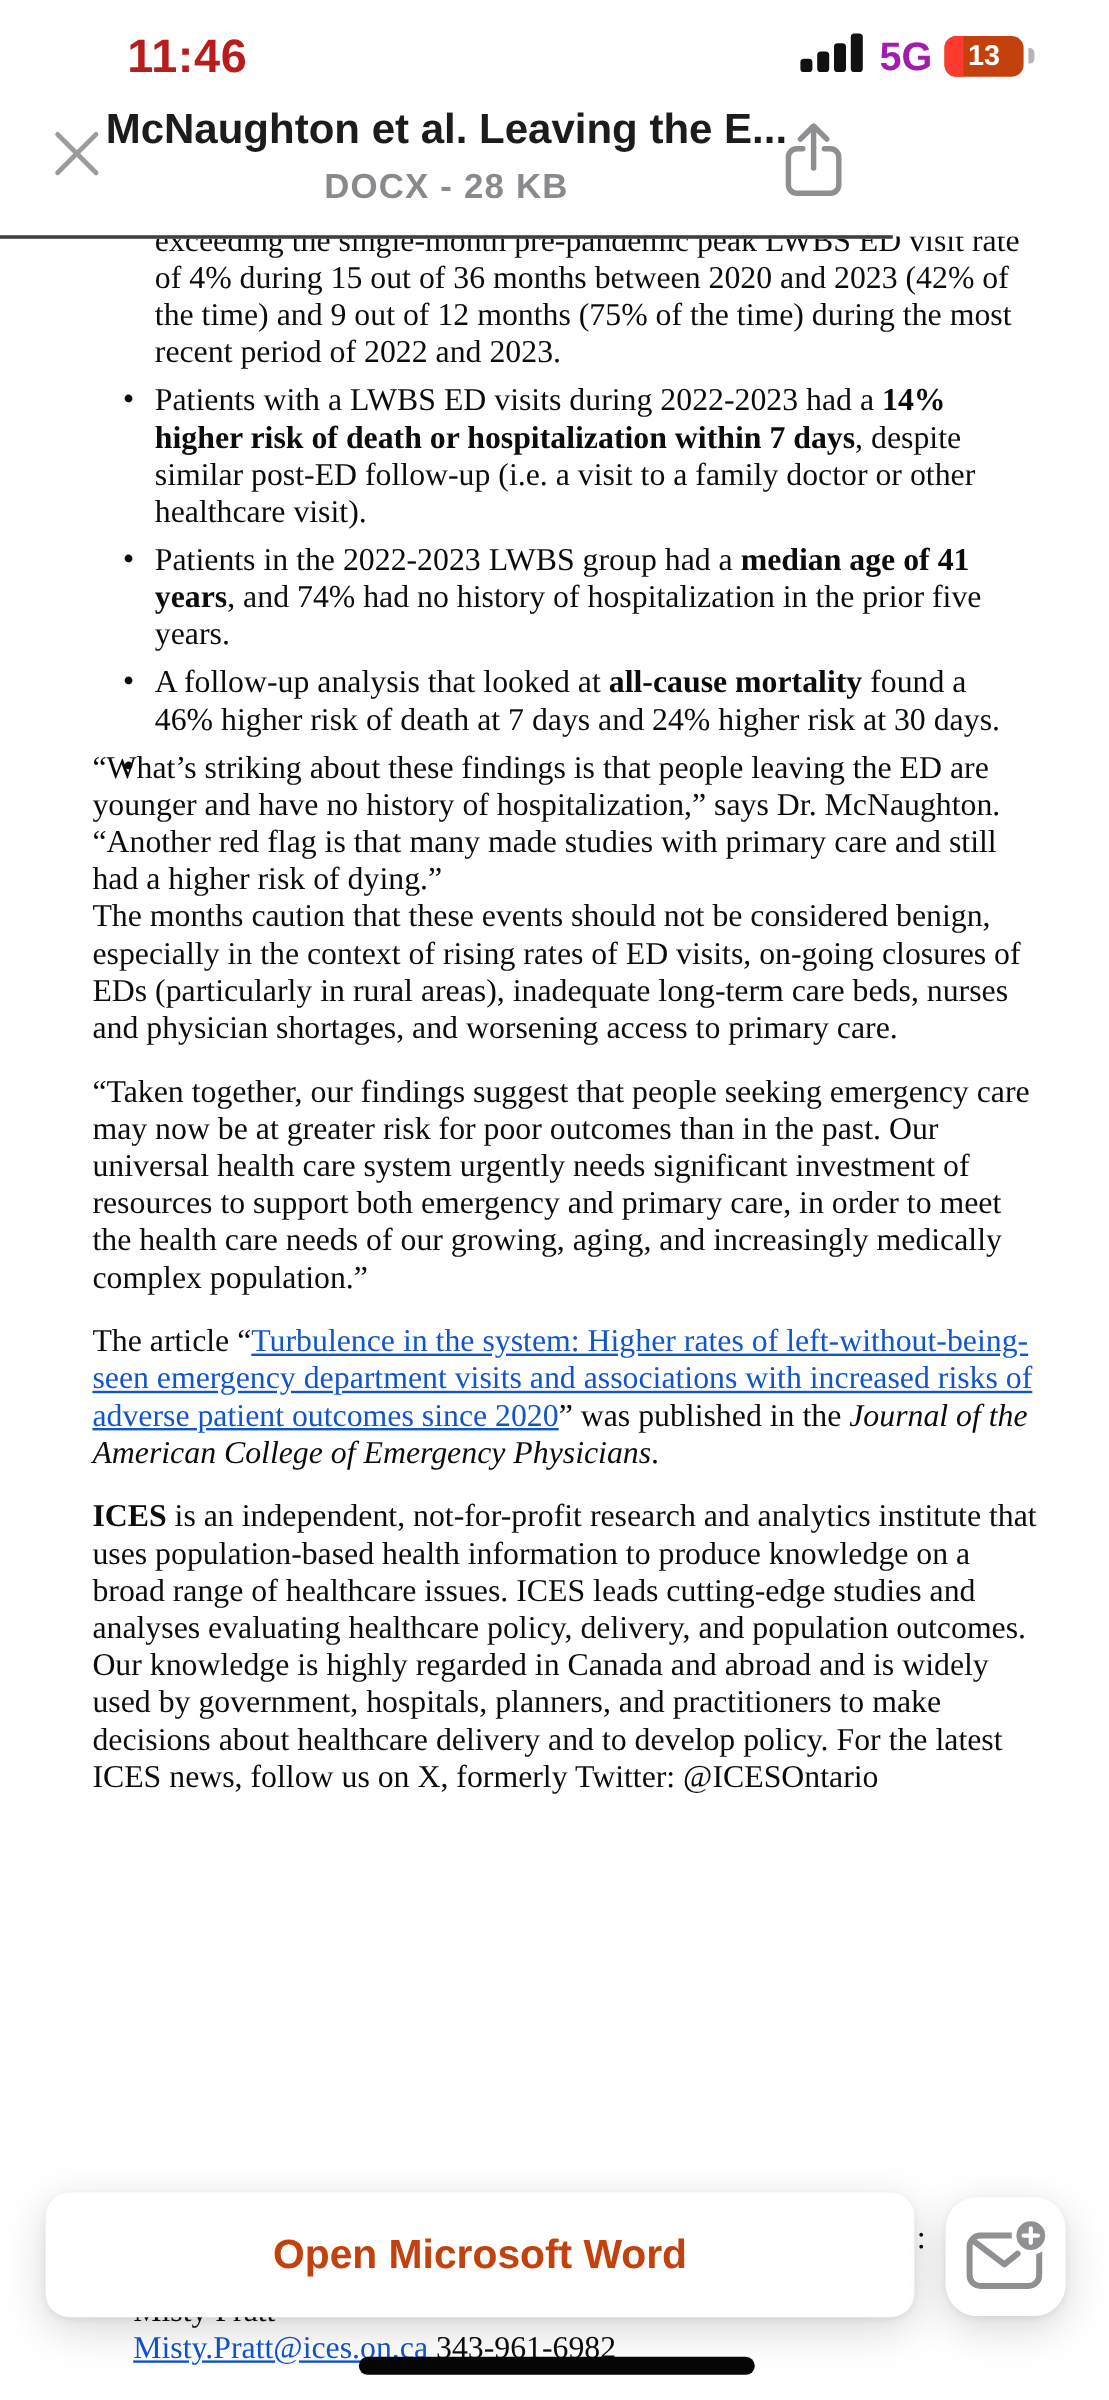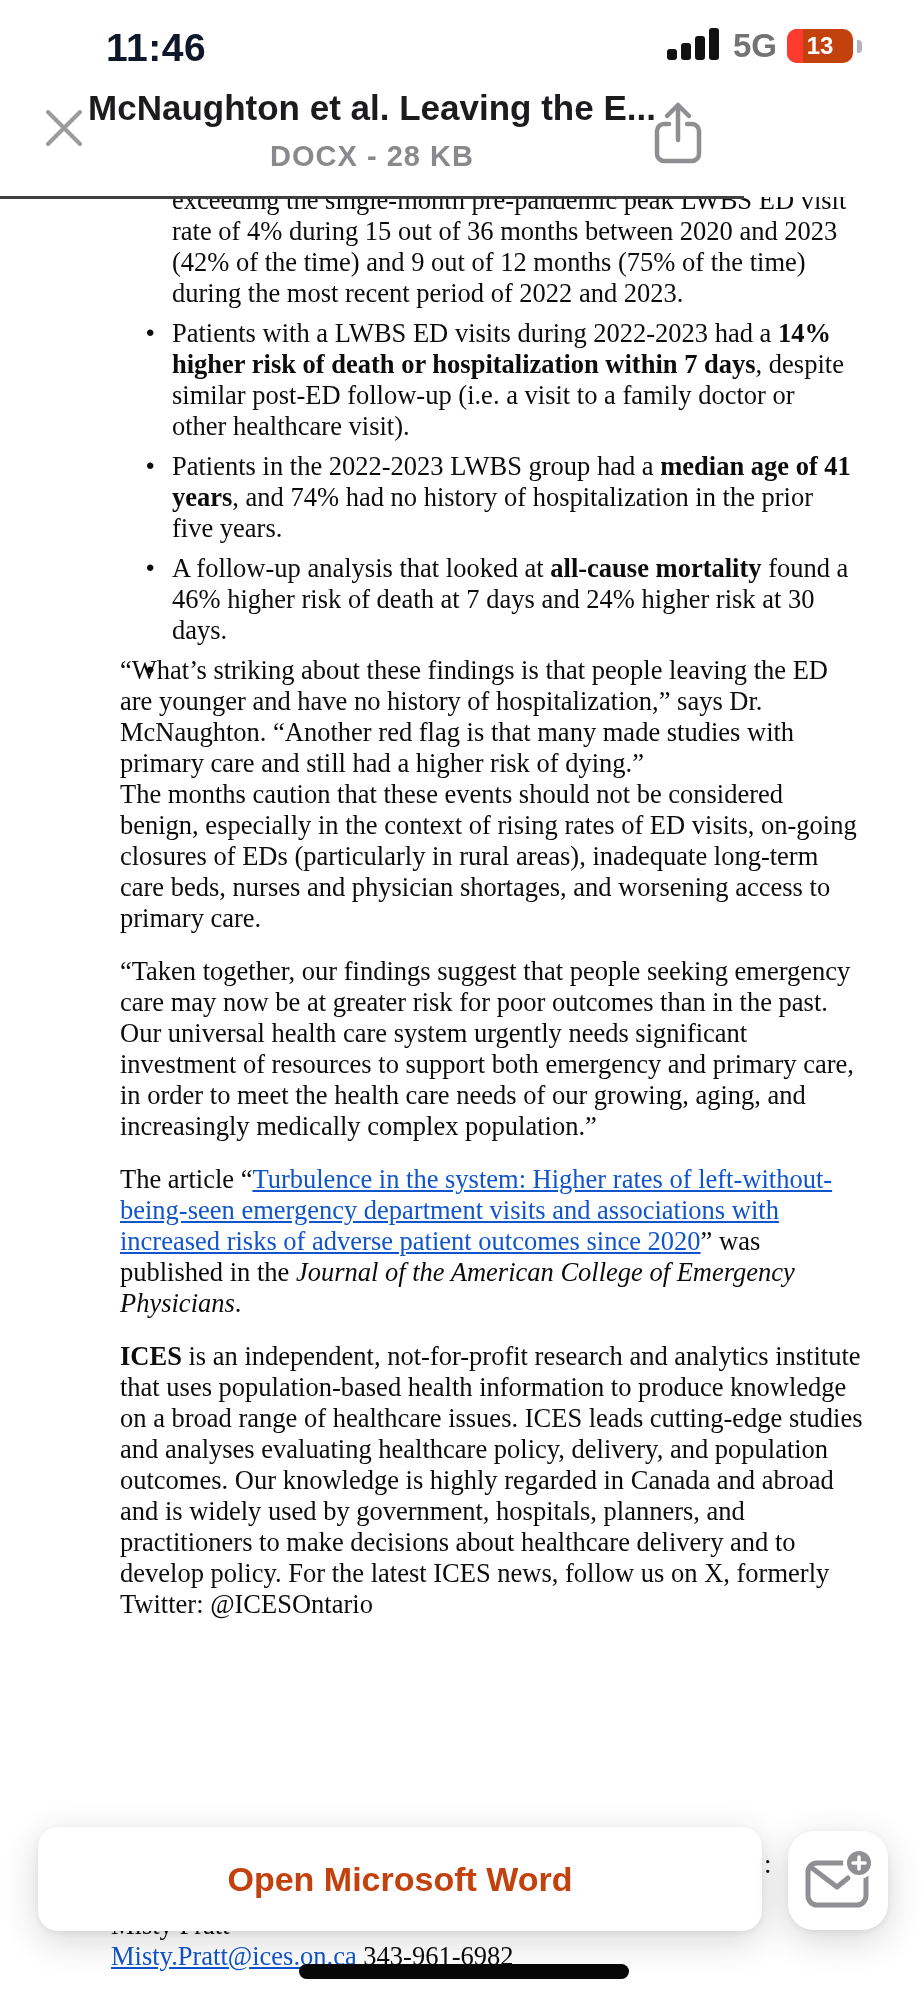--- a/index.html
+++ b/index.html
@@ -3,38 +3,38 @@
 <meta charset="utf-8">
 <style>
   html,body{margin:0;padding:0;}
   body{
     width:924px;height:2000px;position:relative;overflow:hidden;background:#ffffff;
     font-family:"Liberation Sans",sans-serif;
     -webkit-font-smoothing:antialiased;
   }
   
   .statusbar{position:absolute;top:0;left:0;width:924px;height:80px;background:#fff;}
-  .time{position:absolute;left:106px;top:26px;font-size:39px;font-weight:700;color:#0f172a;letter-spacing:.5px;}
+  .time{position:absolute;left:106px;top:26px;font-size:39px;font-weight:700;color:#b91c1c;letter-spacing:.5px;}
   .sb-right{position:absolute;right:62px;top:26px;display:flex;align-items:center;gap:10px;}
-  .net-label{font-size:33px;font-weight:600;color:#737373;}
+  .net-label{font-size:33px;font-weight:600;color:#a21caf;}
   .battery{position:relative;width:66px;height:34px;border-radius:10px;background:#c2410c;overflow:hidden;}
   .battery .fill{position:absolute;left:0;top:0;bottom:0;width:16px;background:#ff3b30;}
   .battery .pct{position:absolute;inset:0;display:flex;align-items:center;justify-content:center;
     color:#fff;font-size:24px;font-weight:700;}
   .bat-cap{width:5px;height:13px;background:#b4b4b9;border-radius:0 4px 4px 0;margin-left:-6px;}
   
   .header{position:absolute;top:80px;left:0;width:744px;height:116px;background:#fff;z-index:6;border-bottom:3px solid #404040;}
   .hdr-title{position:absolute;left:0;right:0;top:8px;text-align:center;font-size:35px;font-weight:600;color:#1c1c1e;}
   .hdr-sub{position:absolute;left:0;right:0;top:60px;text-align:center;font-size:29px;font-weight:700;color:#8a8a8e;letter-spacing:1px;}
   .close-btn{position:absolute;left:36px;top:22px;width:56px;height:56px;display:flex;align-items:center;justify-content:center;}
   .share-btn{position:absolute;right:38px;top:24px;width:56px;height:62px;display:flex;align-items:center;justify-content:center;}
   
   .docview{position:absolute;top:197px;left:0;right:0;bottom:0;overflow:hidden;background:#fff;z-index:1;}
   .doccontent{
-    margin-top:-12px;padding-left:120px;padding-right:58px;
+    margin-top:-12px;padding-left:77px;padding-right:58px;
     font-family:"Liberation Serif",serif;font-size:26.5px;line-height:31px;color:#0c0c0c;
   }
   .cont-lines{margin-left:52px;}
   .blist{padding-right:14px;}
   .bitem{position:relative;padding-left:52px;margin-top:9px;}
   .bitem .marker{position:absolute;left:26px;top:-1px;font-family:"Liberation Sans",sans-serif;font-size:24px;}
   .para{margin:0;}
   .para.gap{margin-top:22px;}
   .b{font-weight:700;}
   .i{font-style:italic;}

